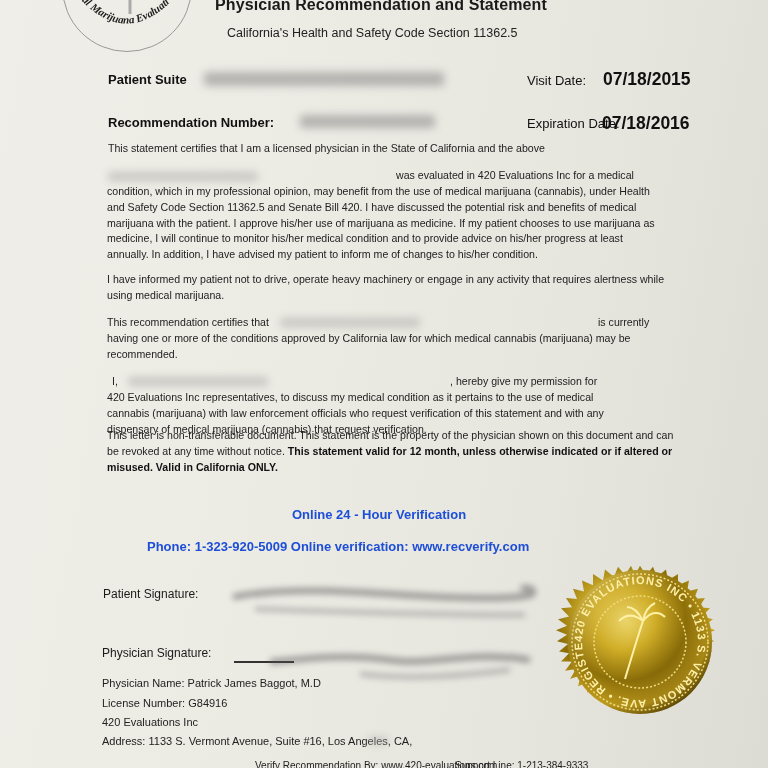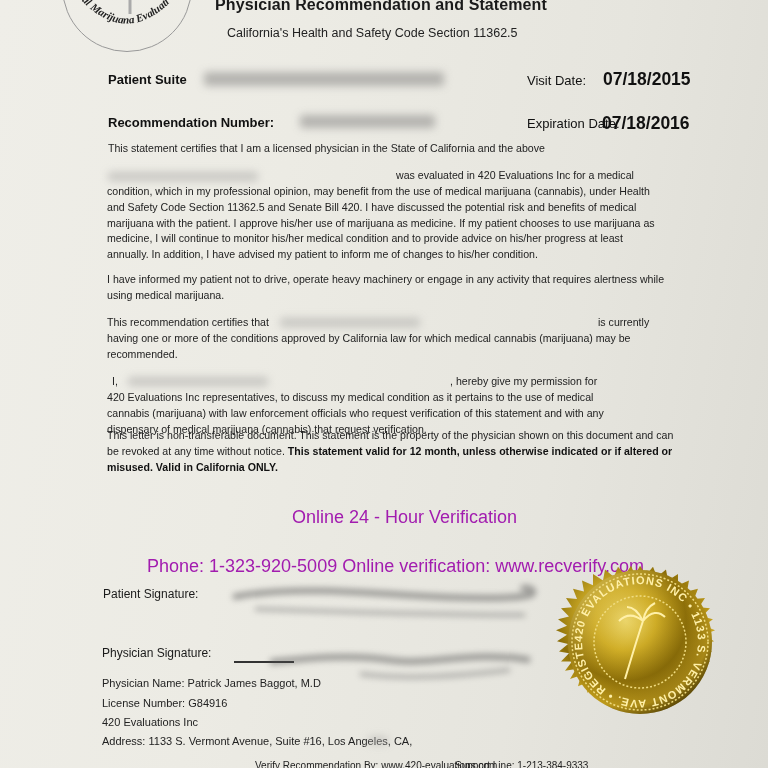--- a/index.html
+++ b/index.html
@@ -63,21 +63,21 @@
 
     .body-text {
       font-size: 10.6px;
       line-height: 15.8px;
       color: #222;
       width: 560px;
     }
     .body-text b { color: #111; }
 
     .verify-head {
-      font-size: 18px; font-weight: normal; color: #a21caf;
+      font-size: 13px; font-weight: bold; color: #1d4ed8;
     }
     .sig-label {
       font-size: 12px; color: #1a1a1a;
     }
     .small-serif {
       font-size: 11px; color: #222;
     }
     .sig-scribble {
       filter: blur(3px);
       opacity: 0.55;
@@ -135,21 +135,21 @@
 <div class="abs blur-light" style="left:128px; top:377px; width:140px; height:9px;"></div>
 <div class="abs serif body-text" style="left:450px; top:374px; width:200px;">, hereby give my permission for</div>
 <div class="abs serif body-text" style="left:107px; top:390px; width:500px;">420 Evaluations Inc representatives, to discuss my medical condition as it pertains to the use of medical cannabis (marijuana) with law enforcement officials who request verification of this statement and with any dispensary of medical marijuana (cannabis) that request verification.</div>
 
 <div class="abs serif body-text" style="left:107px; top:428px; width:570px;">
   <span>This letter is non-transferable document. This statement is the property of the physician shown on this document and can be revoked at any time without notice.</span>
   <b>This statement valid for 12 month, unless otherwise indicated or if altered or misused. Valid in California ONLY.</b>
 </div>
 
 <div class="abs sans verify-head" style="left:292px; top:507px;">Online 24 - Hour Verification</div>
-<div class="abs sans verify-head" style="left:147px; top:539px;margin-top:17px;">Phone: 1-323-920-5009 Online verification: www.recverify.com</div>
+<div class="abs sans verify-head" style="left:147px; top:539px;">Phone: 1-323-920-5009 Online verification: www.recverify.com</div>
 
 <div class="abs sans sig-label" style="left:103px; top:587px;">Patient Signature:</div>
 <svg class="abs sig-scribble" style="left:225px; top:575px;" width="320" height="50">
   <path d="M 8 22 C 60 12, 120 16, 180 20 S 290 24, 305 20 C 312 18, 306 10, 296 14" stroke="#555" stroke-width="6" fill="none"></path>
   <path d="M 30 34 C 100 36, 200 40, 300 40" stroke="#777" stroke-width="4" fill="none"></path>
 </svg>
 
 <div class="abs sans sig-label" style="left:102px; top:646px;">Physician Signature:</div>
 <div class="abs" style="left:234px; top:661px; width:60px; height:2px; background:#333;"></div>
 <svg class="abs sig-scribble" style="left:270px; top:640px;" width="280" height="50">

